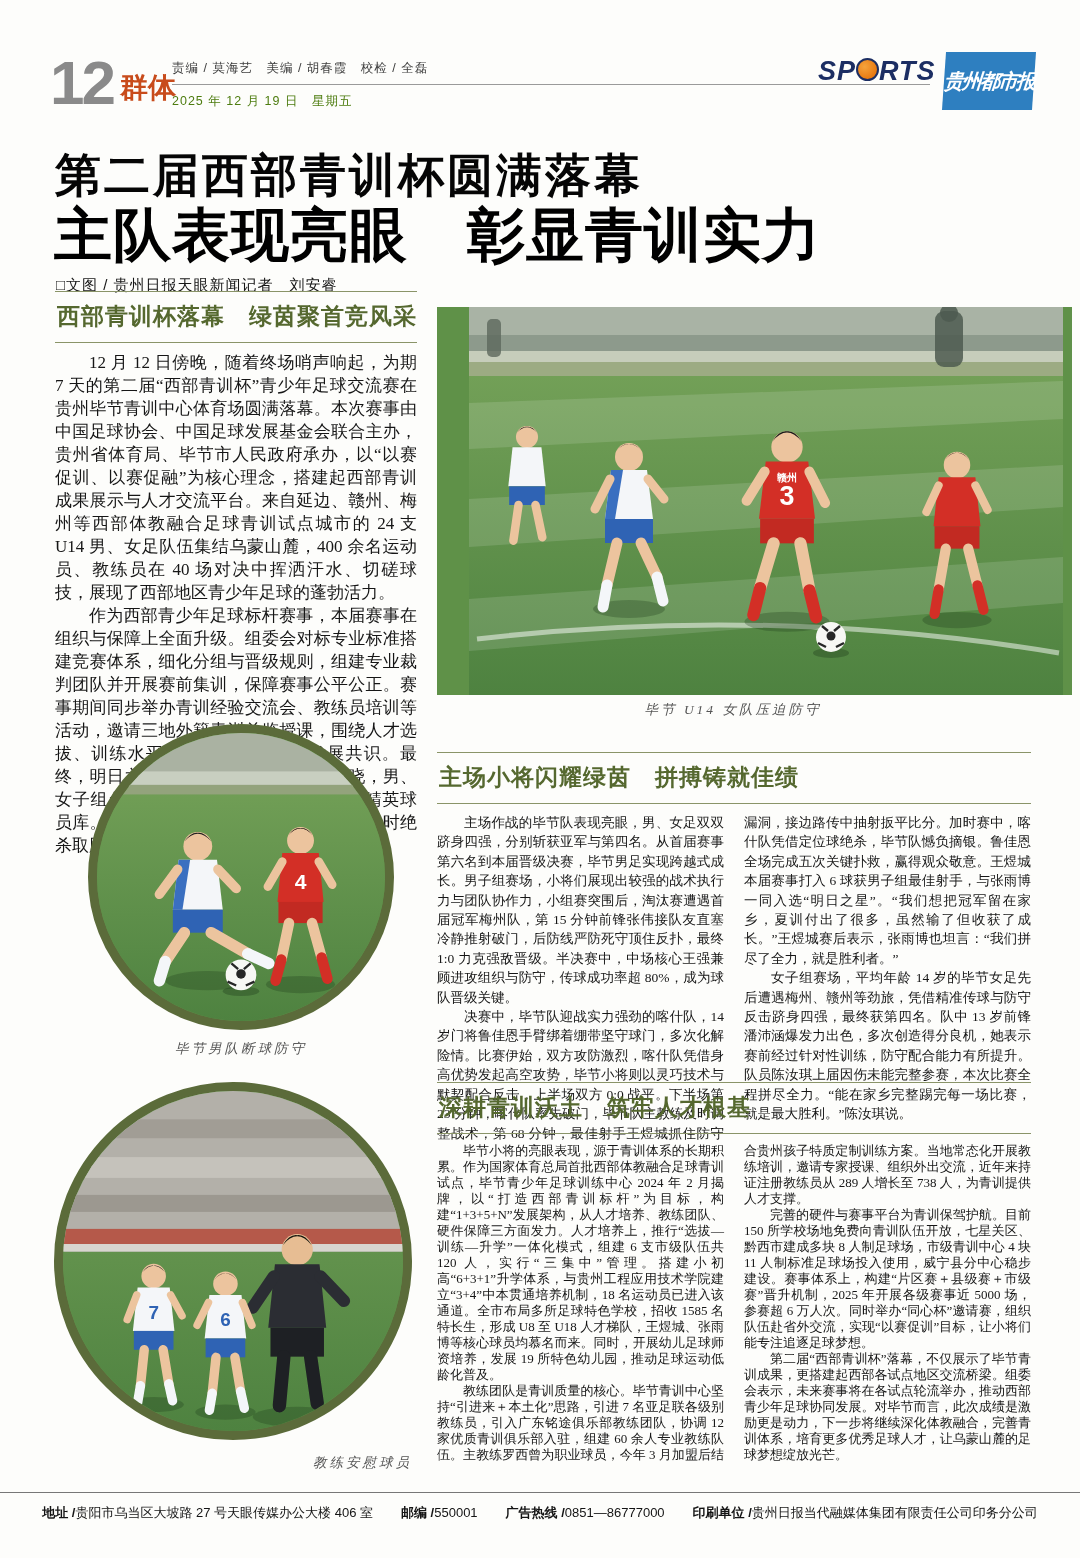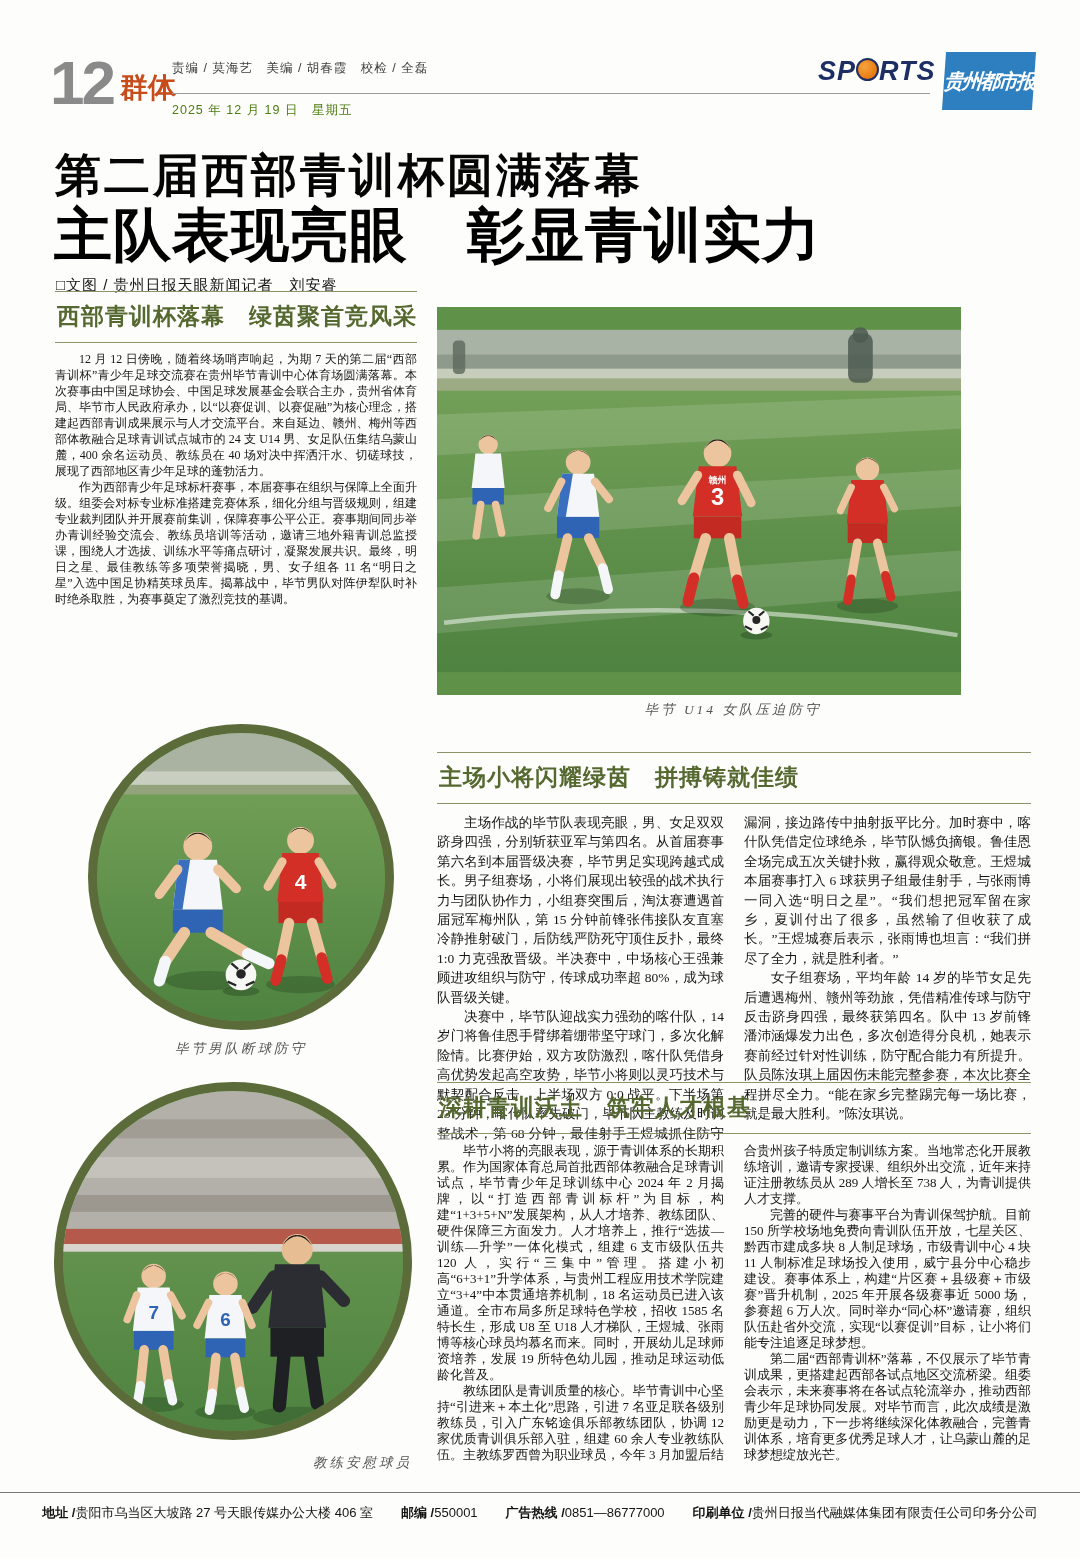--- a/index.html
+++ b/index.html
@@ -4,21 +4,21 @@
 <style>
   html,body{margin:0;padding:0;background:#e8e8e4;}
   .page{position:relative;width:1080px;height:1558px;margin:0 auto;background:#fdfdfb;overflow:hidden;
         font-family:"Liberation Sans","DejaVu Sans",sans-serif;color:#111;}
 
   
   .pageno{position:absolute;left:50px;top:52px;font-size:62px;font-weight:800;line-height:1;
           color:#8a8a8a;letter-spacing:-3px;}
   .secname{position:absolute;left:120px;top:74px;font-size:28px;font-weight:700;color:#c84b1b;line-height:1;}
   .ed-block{position:absolute;left:172px;top:60px;width:758px;}
-  .editors{font-size:12.5px;color:#3e3e3e;padding-bottom:16px;border-bottom:1px solid #9a9a9a;letter-spacing:1px;}
+  .editors{font-size:12.5px;color:#3e3e3e;padding-bottom:7px;border-bottom:1px solid #9a9a9a;letter-spacing:1px;}
   .dateline{font-size:12.5px;color:#4d7c0f;padding-top:8px;letter-spacing:1px;}
   .sports{position:absolute;left:818px;top:58px;font-size:27px;font-weight:900;font-style:italic;
           color:#1c2e63;letter-spacing:1px;line-height:1;}
   .sports .ball{display:inline-block;width:19px;height:19px;border-radius:50%;
           background:radial-gradient(circle at 35% 35%,#f5a33c,#e87a12 70%);
           border:2.5px solid #1c2e63;vertical-align:-1px;}
   .masthead{position:absolute;left:944px;top:52px;width:90px;height:58px;background:#2e7fc0;
           color:#fff;display:flex;align-items:center;justify-content:center;
           font-family:"DejaVu Serif","Liberation Serif",serif;font-style:italic;font-weight:700;
           font-size:20px;letter-spacing:-2px;transform:skewX(-4deg);}
@@ -32,34 +32,34 @@
 
   
   .sec-head{border-top:1px solid #8a9468;border-bottom:1px solid #8a9468;color:#55682f;
           font-size:23px;font-weight:700;padding:9px 0 10px 2px;letter-spacing:1px;}
 
   
   .sec1{position:absolute;left:55px;top:291px;width:362px;}
   .sec1 .body{margin-top:8px;}
   .body p{margin:0;text-align:justify;text-indent:2em;color:#161616;
           font-family:"Liberation Serif","DejaVu Serif",serif;}
-  .sec1 .body p{font-size:12px;line-height:16px;}
+  .sec1 .body p{font-size:17px;line-height:23px;}
 
   
   .circle{position:absolute;border-radius:50%;border:9px solid #5b6b3a;overflow:hidden;background:#5f9148;}
   .circle1{left:88px;top:724px;width:288px;height:288px;}
   .circle2{left:54px;top:1082px;width:340px;height:340px;}
   .circle svg{display:block;width:100%;height:100%;}
   .photo-cap{font-family:"Liberation Serif","DejaVu Serif",serif;font-style:italic;
           font-size:13.5px;color:#555;letter-spacing:3px;}
   .cap1{position:absolute;left:88px;top:1040px;width:306px;text-align:center;}
   .cap2{position:absolute;left:54px;top:1454px;width:358px;text-align:right;}
 
   
-  .main-photo{position:absolute;left:437px;top:307px;width:524px;height:388px;overflow:hidden;background:#5f9148;}
+  .main-photo{position:absolute;left:437px;top:307px;width:612px;height:388px;overflow:hidden;background:#5f9148;padding-left:23px;}
   .main-photo svg{display:block;width:100%;height:100%;}
   .main-cap{position:absolute;left:437px;top:701px;width:592px;text-align:center;}
 
   
   .sec2{position:absolute;left:437px;top:752px;width:594px;}
   .sec3{position:absolute;left:437px;top:1082px;width:594px;}
   .cols{column-count:2;column-gap:20px;margin-top:9px;}
   .sec2 .cols p{font-size:13.5px;line-height:19.4px;}
   .sec3 .cols p{font-size:13px;line-height:16px;}
 

